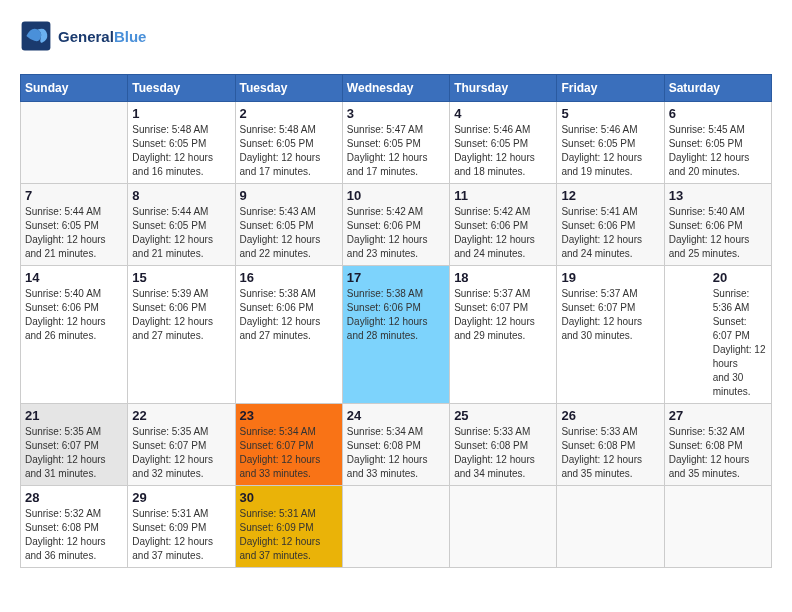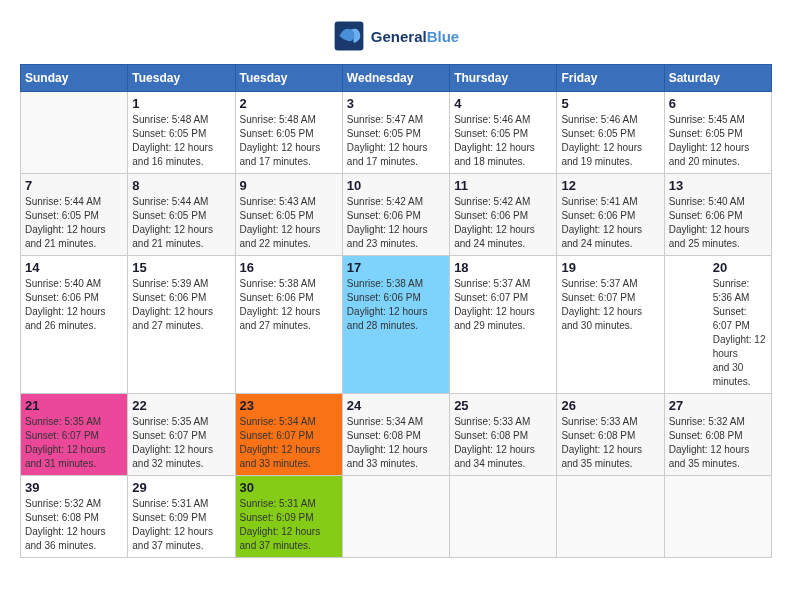--- a/index.html
+++ b/index.html
@@ -5,23 +5,23 @@
     * { margin: 0; padding: 0; box-sizing: border-box; }
     body {
       font-family: Arial, sans-serif;
       background: #fff;
       width: 792px;
       min-height: 612px;
       padding: 20px;
     }
     .header {
       display: flex;
-      justify-content: center;
+      justify-content: flex-start;
       align-items: flex-start;
-      margin-bottom: 12px;
+      margin-bottom: 22px;
     }
     .logo {
       display: flex;
       align-items: center;
       gap: 6px;
     }
     .logo-icon {
       width: 32px;
       height: 32px;
     }
@@ -257,21 +257,21 @@
         </td>
         <td style="background: rgb(255, 255, 255); padding-left: 48px;">
           <div class="day-num">20</div>
           <div class="day-info" style="white-space: pre-line;">Sunrise: 5:36 AM
 Sunset: 6:07 PM
 Daylight: 12 hours
 and 30 minutes.</div>
         </td>
       </tr>
       <tr>
-        <td style="background: #ec4899;">
+        <td style="background: #e5e5e5;">
           <div class="day-num">21</div>
           <div class="day-info" style="white-space: pre-line;">Sunrise: 5:35 AM
 Sunset: 6:07 PM
 Daylight: 12 hours
 and 31 minutes.</div>
         </td>
         <td style="background: rgb(247, 247, 247);">
           <div class="day-num">22</div>
           <div class="day-info" style="white-space: pre-line;">Sunrise: 5:35 AM
 Sunset: 6:07 PM
@@ -309,34 +309,34 @@
         <td style="background: rgb(247, 247, 247);">
           <div class="day-num">27</div>
           <div class="day-info" style="white-space: pre-line;">Sunrise: 5:32 AM
 Sunset: 6:08 PM
 Daylight: 12 hours
 and 35 minutes.</div>
         </td>
       </tr>
       <tr>
         <td style="background: rgb(255, 255, 255);">
-          <div class="day-num">39</div>
+          <div class="day-num">28</div>
           <div class="day-info" style="white-space: pre-line;">Sunrise: 5:32 AM
 Sunset: 6:08 PM
 Daylight: 12 hours
 and 36 minutes.</div>
         </td>
         <td style="background: rgb(255, 255, 255);">
           <div class="day-num">29</div>
           <div class="day-info" style="white-space: pre-line;">Sunrise: 5:31 AM
 Sunset: 6:09 PM
 Daylight: 12 hours
 and 37 minutes.</div>
         </td>
-        <td style="background: #84cc16; margin-top: 26px;">
+        <td style="background: #eab308; margin-top: 26px;">
           <div class="day-num">30</div>
           <div class="day-info" style="white-space: pre-line;">Sunrise: 5:31 AM
 Sunset: 6:09 PM
 Daylight: 12 hours
 and 37 minutes.</div>
         </td>
         <td class="empty-cell" style="background: rgb(249, 249, 249);"></td>
         <td class="empty-cell" style="background: rgb(249, 249, 249);"></td>
         <td class="empty-cell" style="background: rgb(249, 249, 249);"></td>
         <td class="empty-cell" style="background: rgb(249, 249, 249);"></td>

